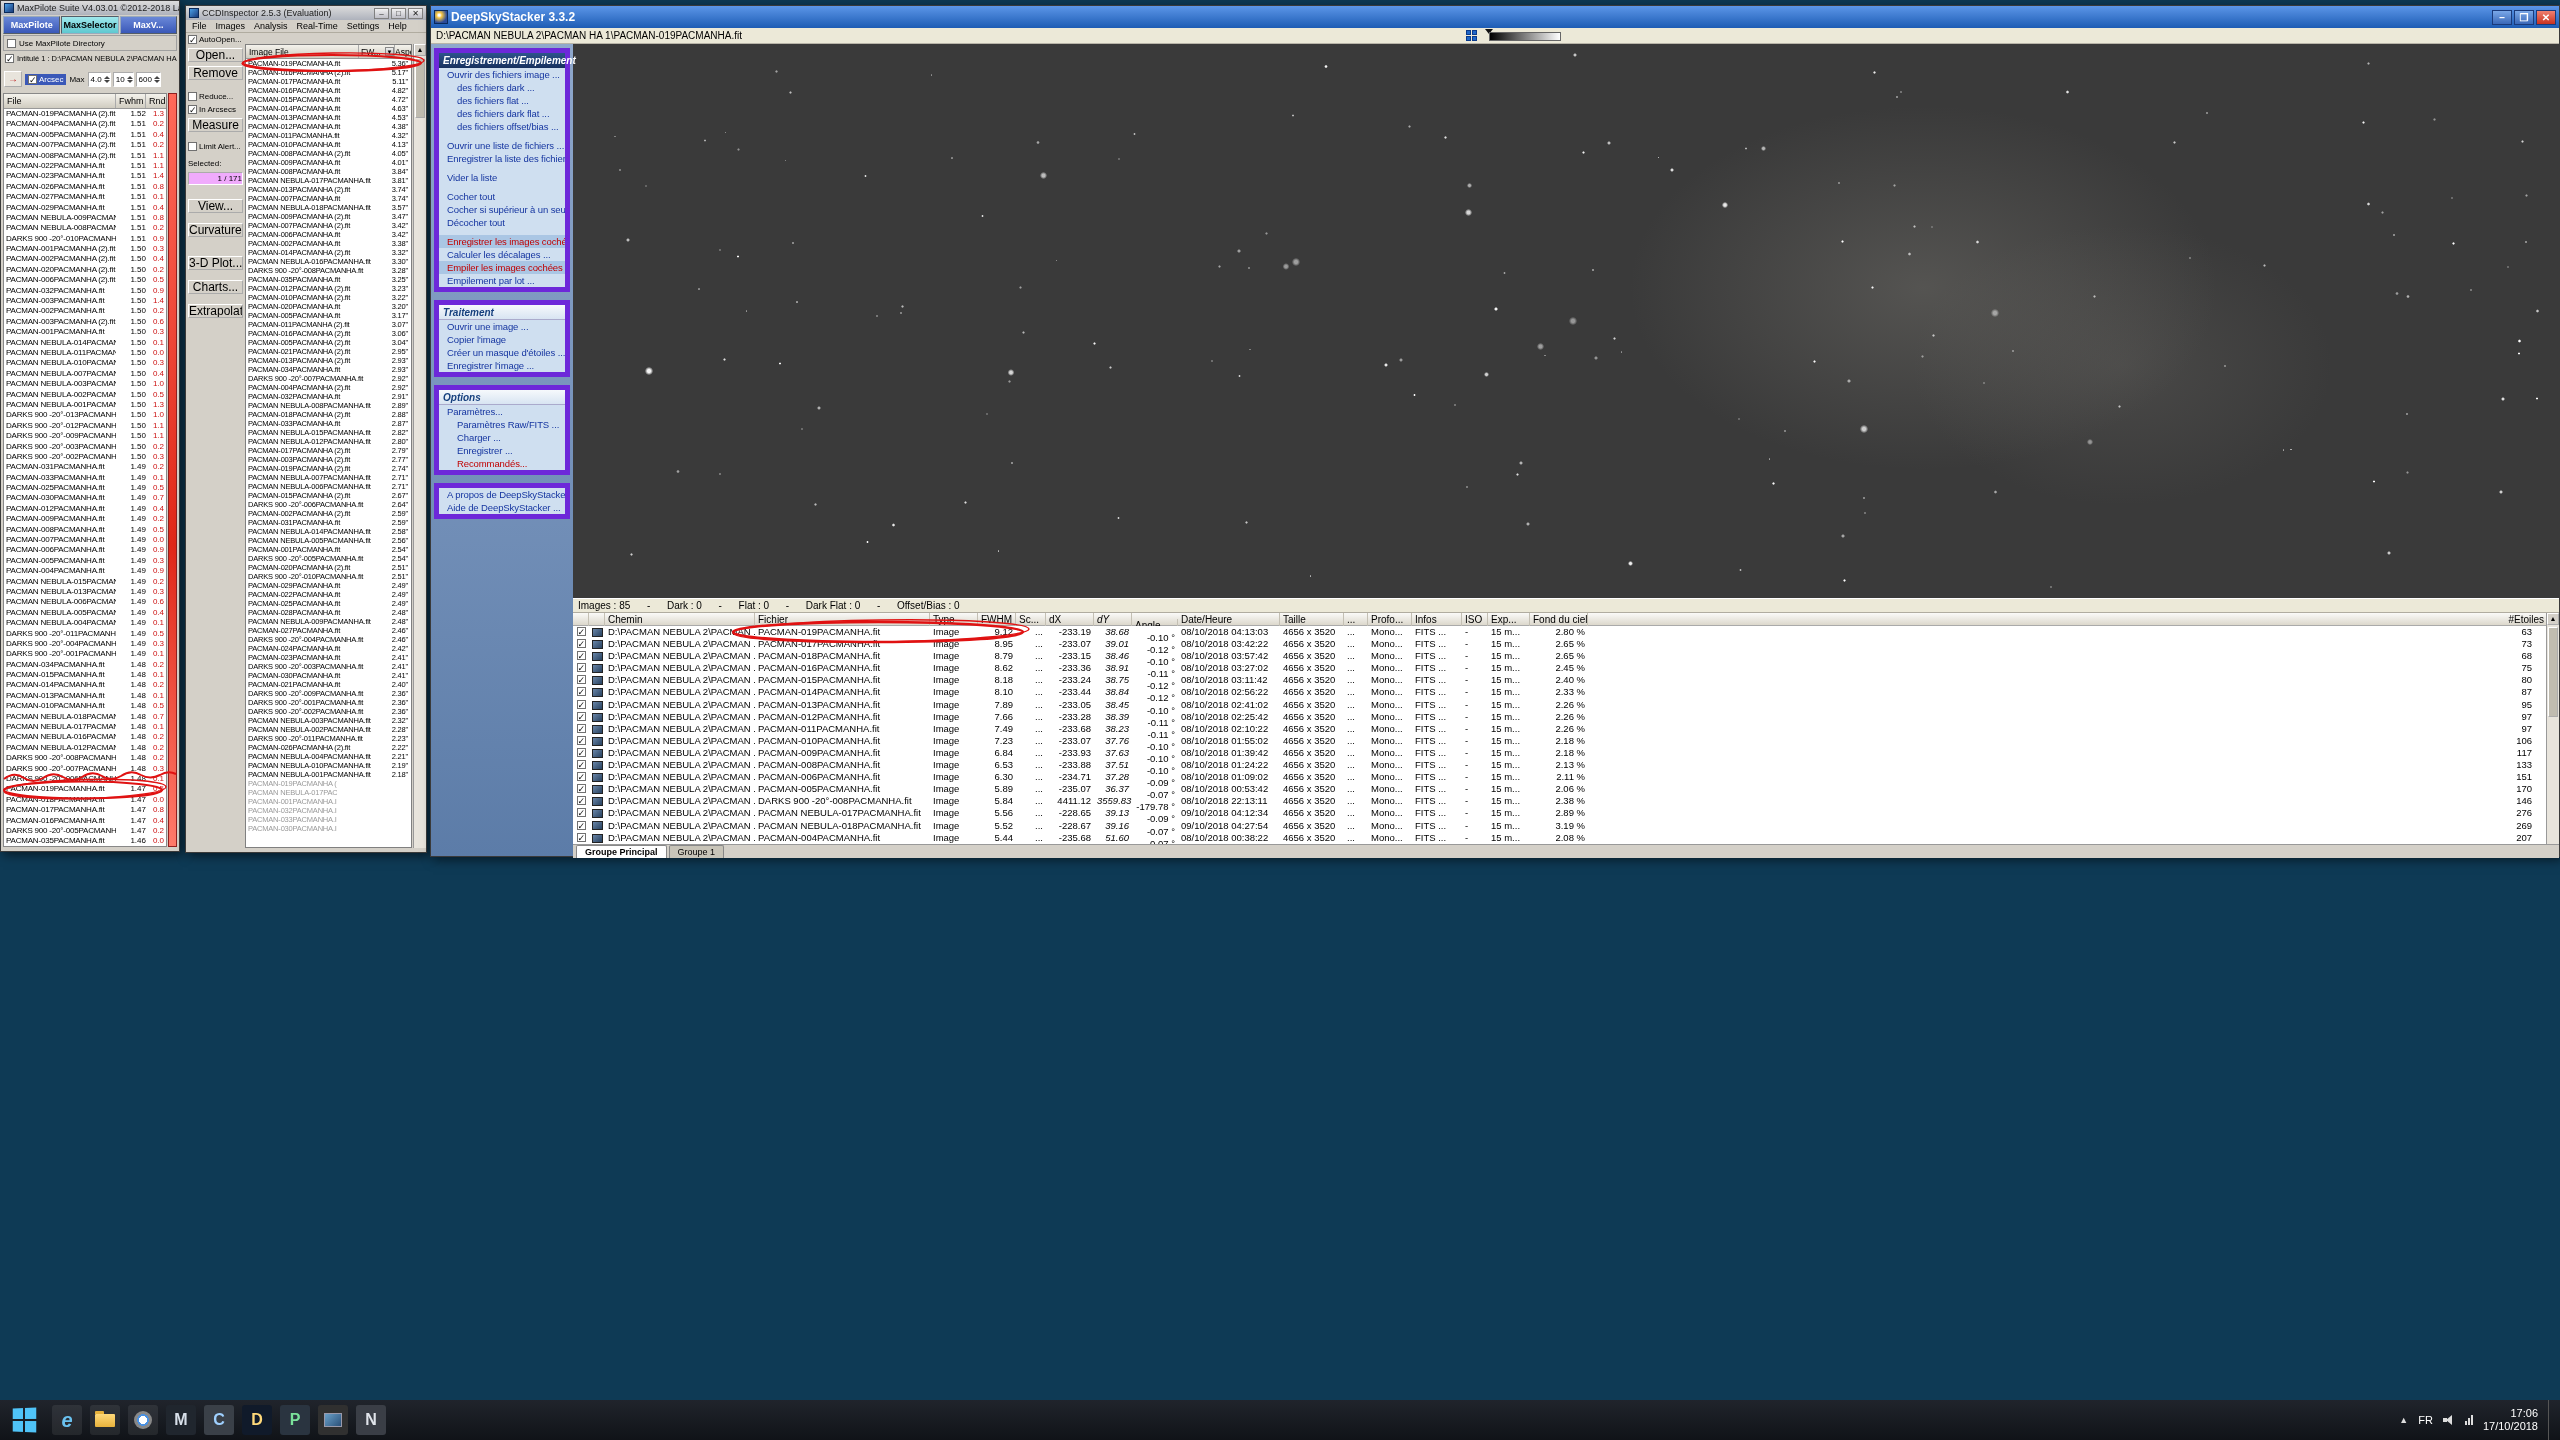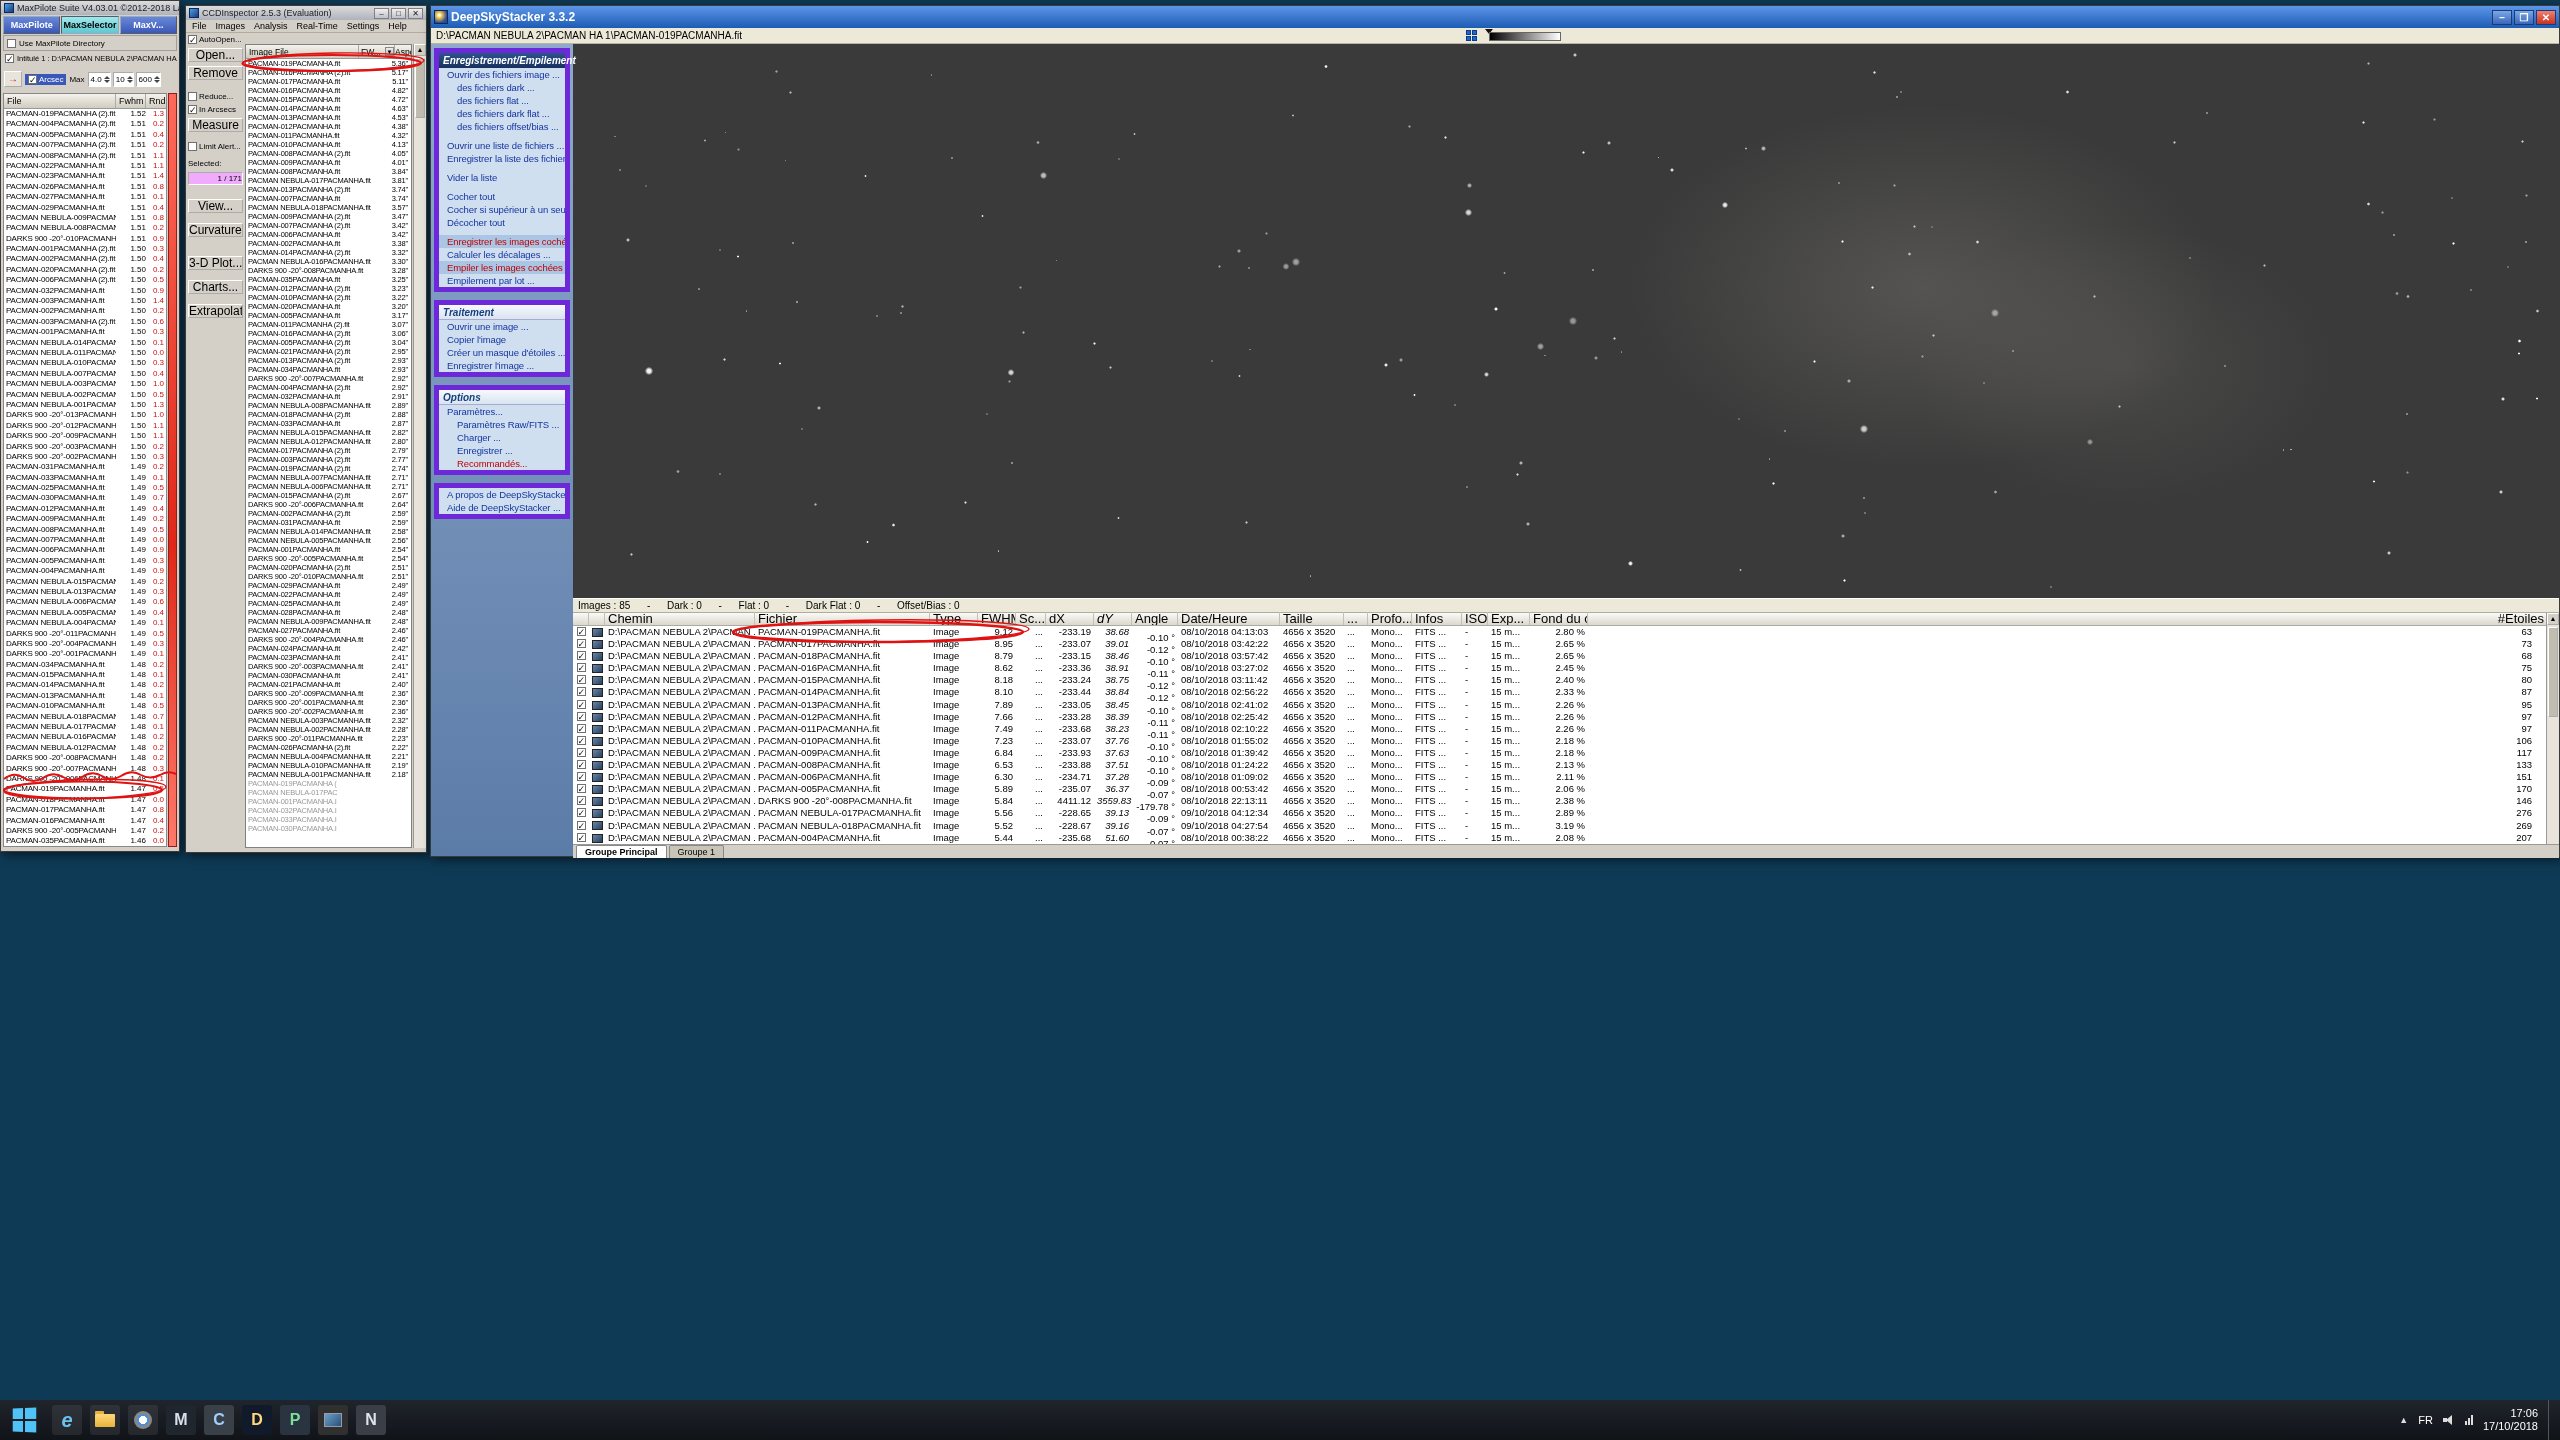--- a/index.html
+++ b/index.html
@@ -83,21 +83,21 @@
   .sb-item.hl { background:#aac6e4; }
   .sb-item.gap { margin-top:6px; }
   .star-field { position:absolute; left:142px; top:38px; right:0; height:554px; overflow:hidden;
     background:
       radial-gradient(ellipse 420px 260px at 68% 44%, rgba(128,126,120,.38), transparent 70%),
       radial-gradient(ellipse 300px 200px at 78% 58%, rgba(110,108,104,.30), transparent 70%),
       #3a3a3a; }
   .star { position:absolute; border-radius:50%; background:radial-gradient(circle,#fff 30%, rgba(255,255,255,.35) 60%, transparent 75%); }
   .dss-status { position:absolute; left:142px; top:592px; right:0; height:15px; background:#ece9d8; border-top:1px solid #fff; border-bottom:1px solid #b0aca0; font-size:10px; white-space:pre; padding:1px 0 0 5px; }
   .dss-thead, .dss-row { display:flex; align-items:center; }
-  .dss-thead { position:absolute; left:142px; top:607px; right:0; height:13px; background:linear-gradient(#fafaf8,#dcd8cc); border-bottom:1px solid #aaa; font-size:13px;align-items:flex-end; }
+  .dss-thead { position:absolute; left:142px; top:607px; right:0; height:13px; background:linear-gradient(#fafaf8,#dcd8cc); border-bottom:1px solid #aaa; font-size:10px; }
   .dss-thead > span { border-right:1px solid #c4c0b4; padding:0 3px; height:13px; line-height:13px; overflow:hidden; white-space:nowrap; }
   .dss-rows { position:absolute; left:142px; top:620px; right:13px; height:218px; background:#fff; overflow:hidden; }
   .dss-row { height:12.1px; font-size:9.5px; background:#fff; }
   .dss-row > span { overflow:hidden; white-space:nowrap; padding:0 3px; line-height:12.1px; }
   .cw-chk { width:16px; flex:none; text-align:center; }
   .cw-icon { width:16px; flex:none; }
   .thumb { display:inline-block; width:11px; height:9px; background:linear-gradient(135deg,#6a86a8,#27415f); border:1px solid #222; vertical-align:middle; }
   .cw-chemin { width:150px; flex:none; }
   .cw-fichier { width:175px; flex:none; }
   .cw-type { width:48px; flex:none; }

